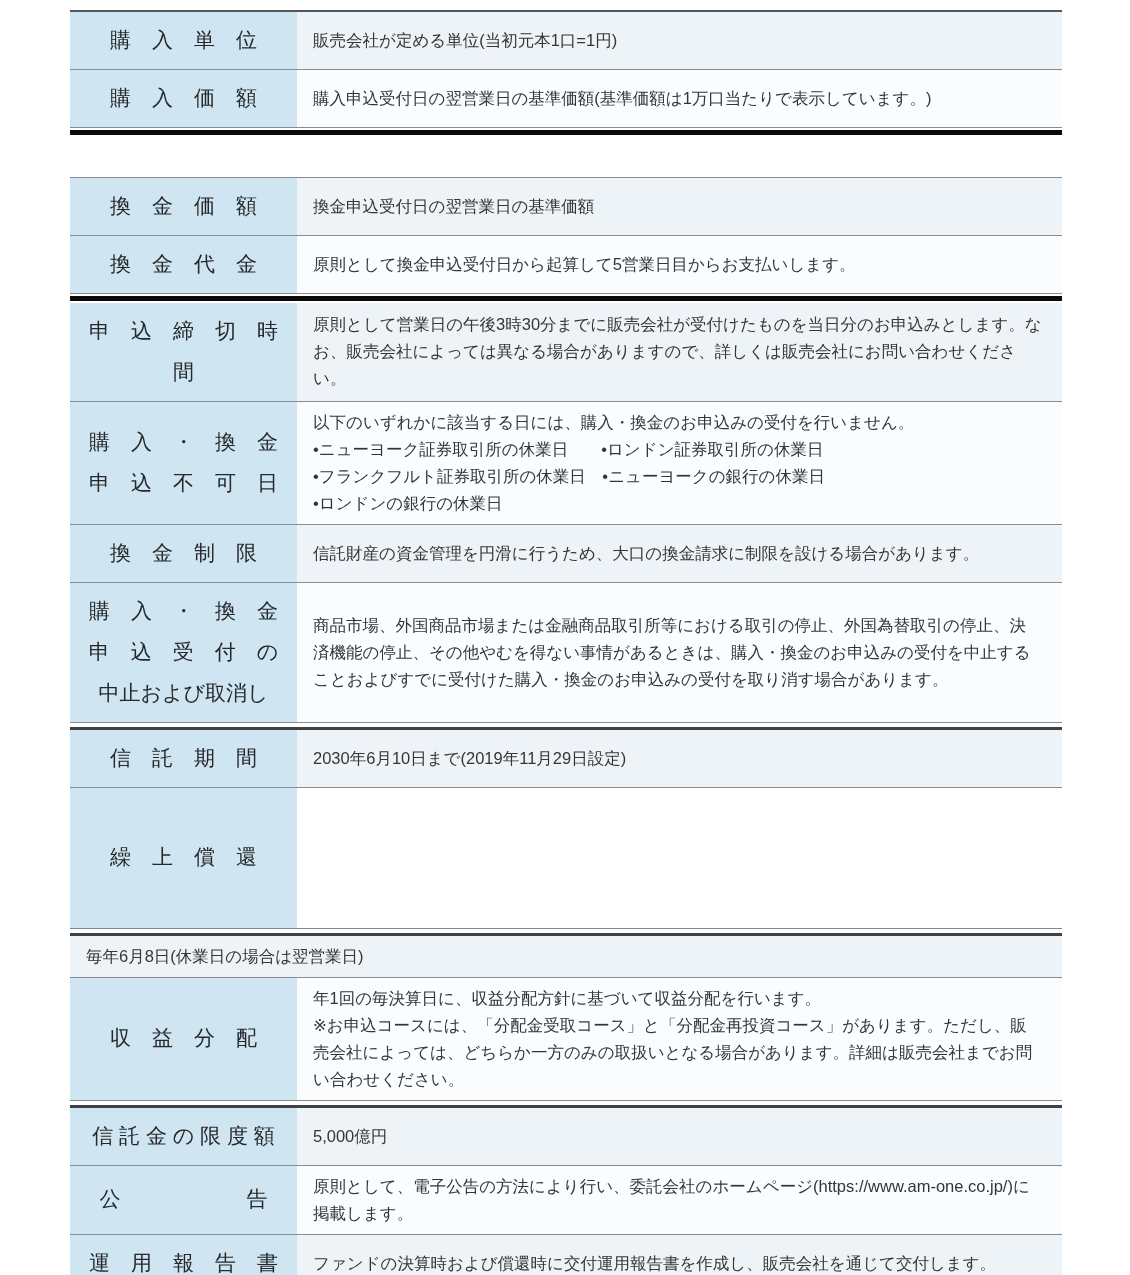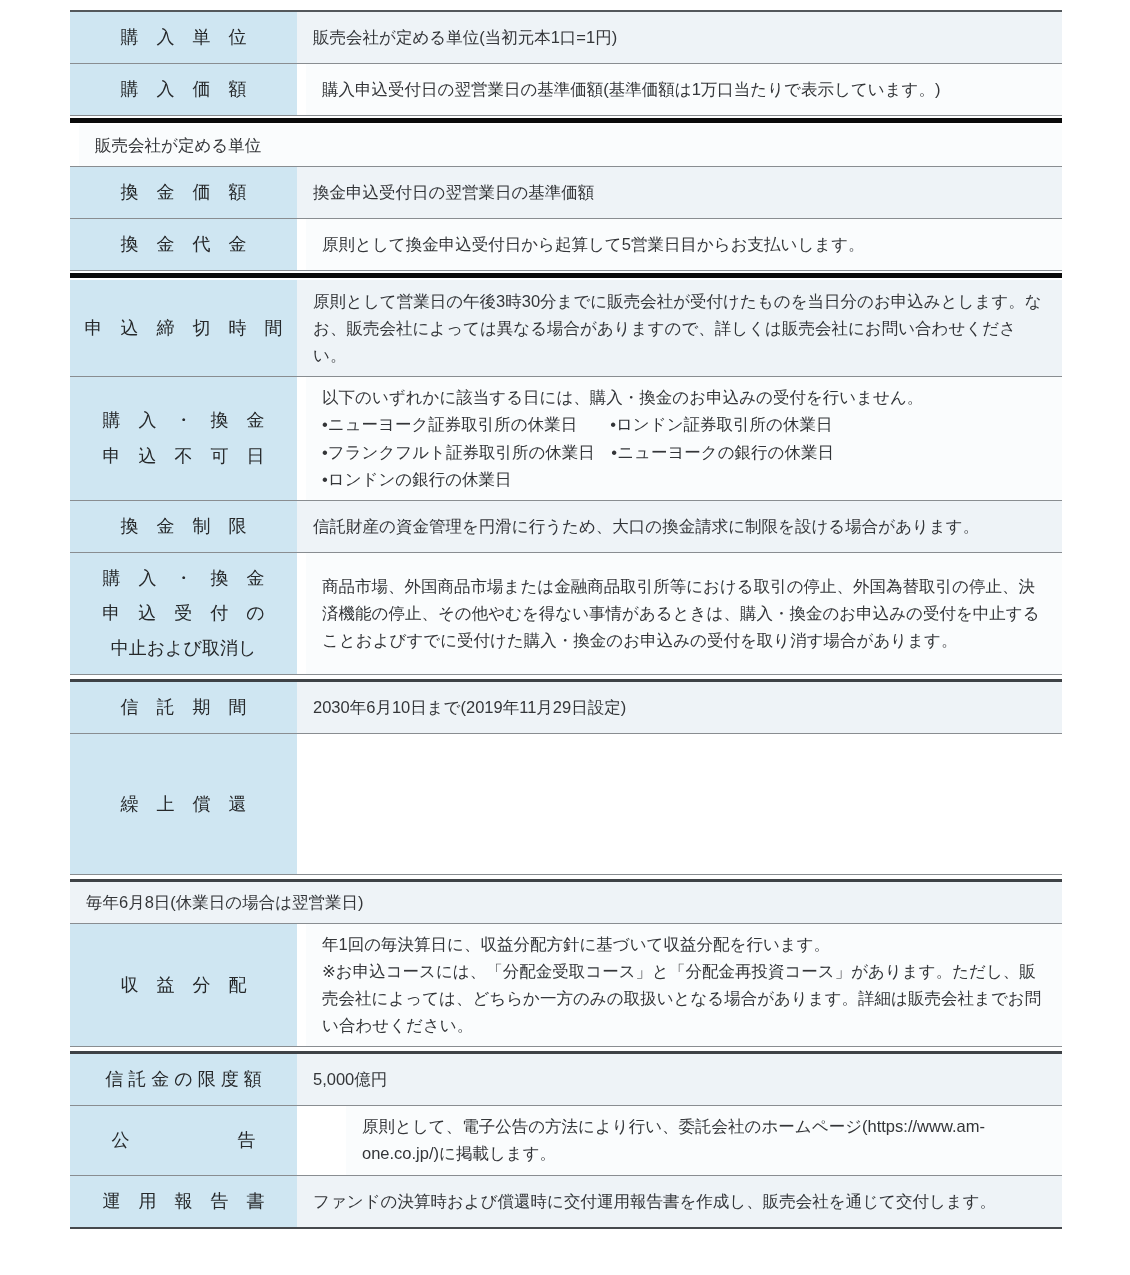--- a/index.html
+++ b/index.html
@@ -29,52 +29,52 @@
   .row:last-child { border-bottom: none; }
   .label-cell {
     width: 227px;
     flex: 0 0 227px;
     background: #cfe6f2;
     display: flex;
     align-items: center;
     justify-content: center;
     text-align: center;
     padding: 8px 14px;
-    font-size: 18px;
+    font-size: 21px;
     font-weight: 500;
     color: #26282a;
     line-height: 1.95;
     white-space: pre-line;
   }
   .content-cell {
     flex: 1;
     display: flex;
     flex-direction: column;
     justify-content: center;
     padding: 7px 20px 7px 16px;
     font-size: 16.5px;
     line-height: 1.64;
     color: #333538;
     white-space: pre-line;
   }
   .row.tint .content-cell { background: #eef3f7; }
-  .row.plain .content-cell { background: #fafcfd; margin-left: 9px; }
+  .row.plain .content-cell { background: #fafcfd; }
   .divider-thick {
     height: 5px;
     background: #0a0a0a;
     margin: 2px 0;
   }
   .divider-double {
     height: 3px;
     background: #3e4246;
     margin-top: 4px;
   }
   
   .h-s  { min-height: 41px; }
-  .h-m1 { min-height: 69px; gap: 40px; }
+  .h-m1 { min-height: 69px; }
   .h-m2 { min-height: 93px; }
   .h-m3 { min-height: 97px; }
   .h-l1 { min-height: 110px; }
   .h-l2 { min-height: 113px; }
   .h-xl { min-height: 141px; }
 </style>
 </head>
 <body>
 
 <div class="page">
@@ -85,21 +85,20 @@
       <div class="content-cell">販売会社が定める単位(当初元本1口=1円)</div>
     </div>
     <div class="row plain h-s">
       <div class="label-cell">購　入　価　額</div>
       <div class="content-cell">購入申込受付日の翌営業日の基準価額(基準価額は1万口当たりで表示しています。)</div>
     </div>
 
     <div class="divider-thick"></div>
 
     <div class="row plain h-s">
-      <div class="content-cell">販売会社が定める単位</div>
     </div>
     <div class="row tint h-s">
       <div class="label-cell">換　金　価　額</div>
       <div class="content-cell">換金申込受付日の翌営業日の基準価額</div>
     </div>
     <div class="row plain h-s">
       <div class="label-cell">換　金　代　金</div>
       <div class="content-cell">原則として換金申込受付日から起算して5営業日目からお支払いします。</div>
     </div>
 

